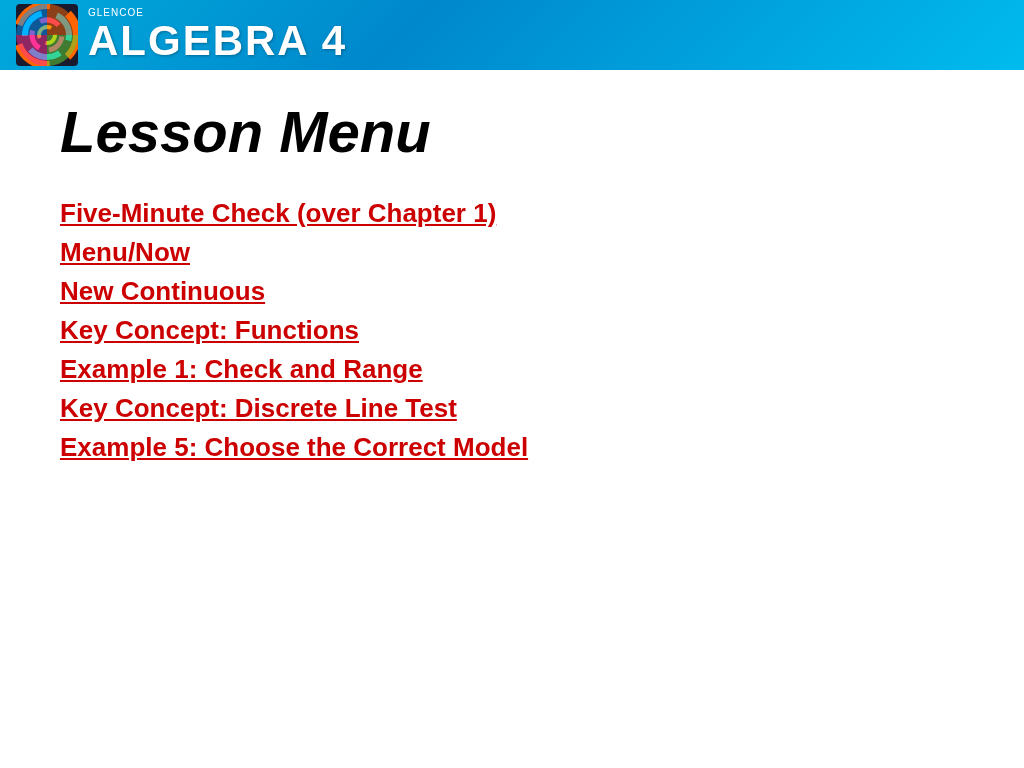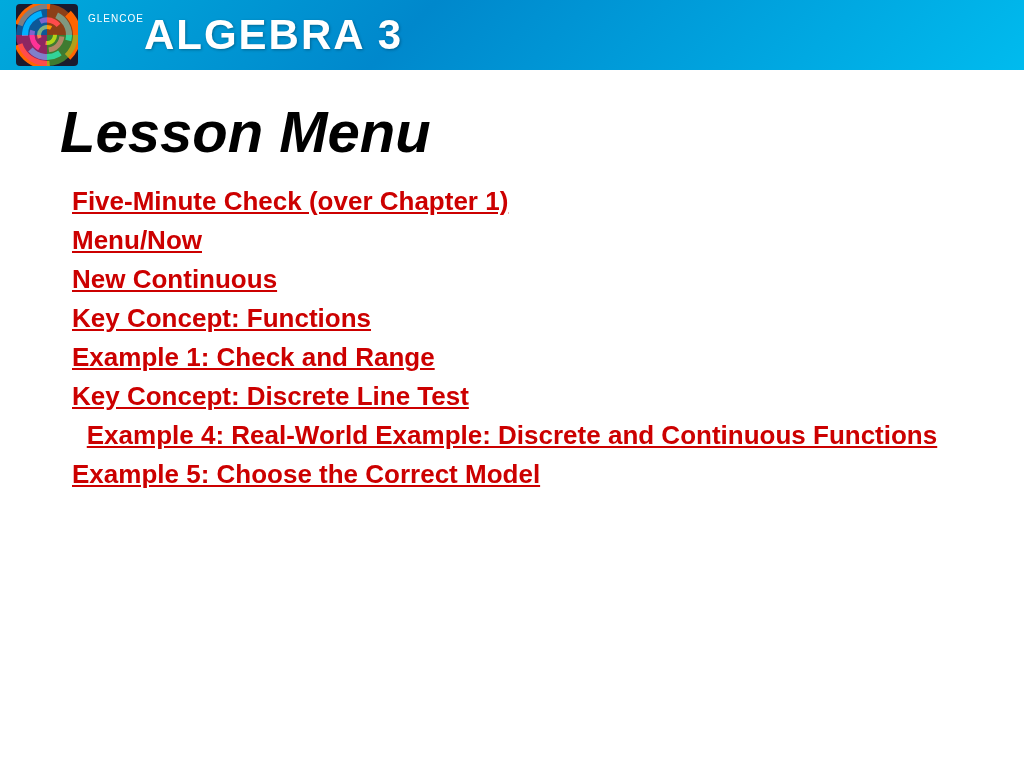--- a/index.html
+++ b/index.html
@@ -36,20 +36,21 @@
       flex-shrink: 0;
     }
 
     .swirl-svg {
       width: 100%;
       height: 100%;
     }
 
     .header-brand {
       display: flex;
+      flex-direction: column;
       justify-content: space-between;
     }
 
     .header-glencoe {
       color: #ffffff;
       font-size: 10px;
       font-weight: normal;
       letter-spacing: 1px;
       text-transform: uppercase;
       line-height: 1;
@@ -68,28 +69,28 @@
     
     .main-content {
       padding: 30px 60px 20px 60px;
     }
 
     .lesson-title {
       font-size: 58px;
       font-weight: 900;
       color: #000000;
       font-style: italic;
-      margin-bottom: 20px;
+      margin-bottom: 32px;
       line-height: 1.1;
     }
 
     .menu-list {
       list-style: none;
       padding: 0;
-      margin: 12px;
+      margin: 0;
     }
 
     .menu-item {
       margin-bottom: 4px;
     }
 
     .menu-link {
       color: #cc0000;
       font-size: 26px;
       font-weight: bold;
@@ -122,21 +123,21 @@
       <circle cx="31" cy="31" r="8" fill="none" stroke="#ffcc00" stroke-width="4" stroke-dasharray="14 8" transform="rotate(200 31 31)"></circle>
 
       <path d="M31,31 L62,31 A31,31 0 0,0 31,0 Z" fill="rgba(255,100,0,0.5)"></path>
       <path d="M31,31 L31,0 A31,31 0 0,0 0,31 Z" fill="rgba(0,150,255,0.5)"></path>
       <path d="M31,31 L0,31 A31,31 0 0,0 31,62 Z" fill="rgba(255,50,150,0.5)"></path>
       <path d="M31,31 L31,62 A31,31 0 0,0 62,31 Z" fill="rgba(100,220,50,0.5)"></path>
     </svg>
   </div>
   <div class="header-brand">
     <span class="header-glencoe">GLENCOE</span>
-    <span class="header-title">ALGEBRA 3</span>
+    <span class="header-title">ALGEBRA 4</span>
   </div>
 </div>
 
 <div class="main-content">
   <h1 class="lesson-title">Lesson Menu</h1>
   <ul class="menu-list" id="menu-list">
   <li class="menu-item">
         <a class="menu-link" href="#">Five-Minute Check (over Chapter 1)</a>
       </li>
       <li class="menu-item">
@@ -147,18 +148,17 @@
       </li>
       <li class="menu-item">
         <a class="menu-link" href="#">Key Concept: Functions</a>
       </li>
       <li class="menu-item">
         <a class="menu-link" href="#">Example 1: Check and Range</a>
       </li>
       <li class="menu-item">
         <a class="menu-link" href="#">Key Concept: Discrete Line Test</a>
       </li>
-      <li class="menu-item menu-item-center"><a class="menu-link" href="#">Example 4: Real-World Example: Discrete and Continuous Functions</a></li>
       <li class="menu-item">
         <a class="menu-link" href="#">Example 5: Choose the Correct Model</a>
       </li>
     </ul>
 </div>
 
 </body></html>

